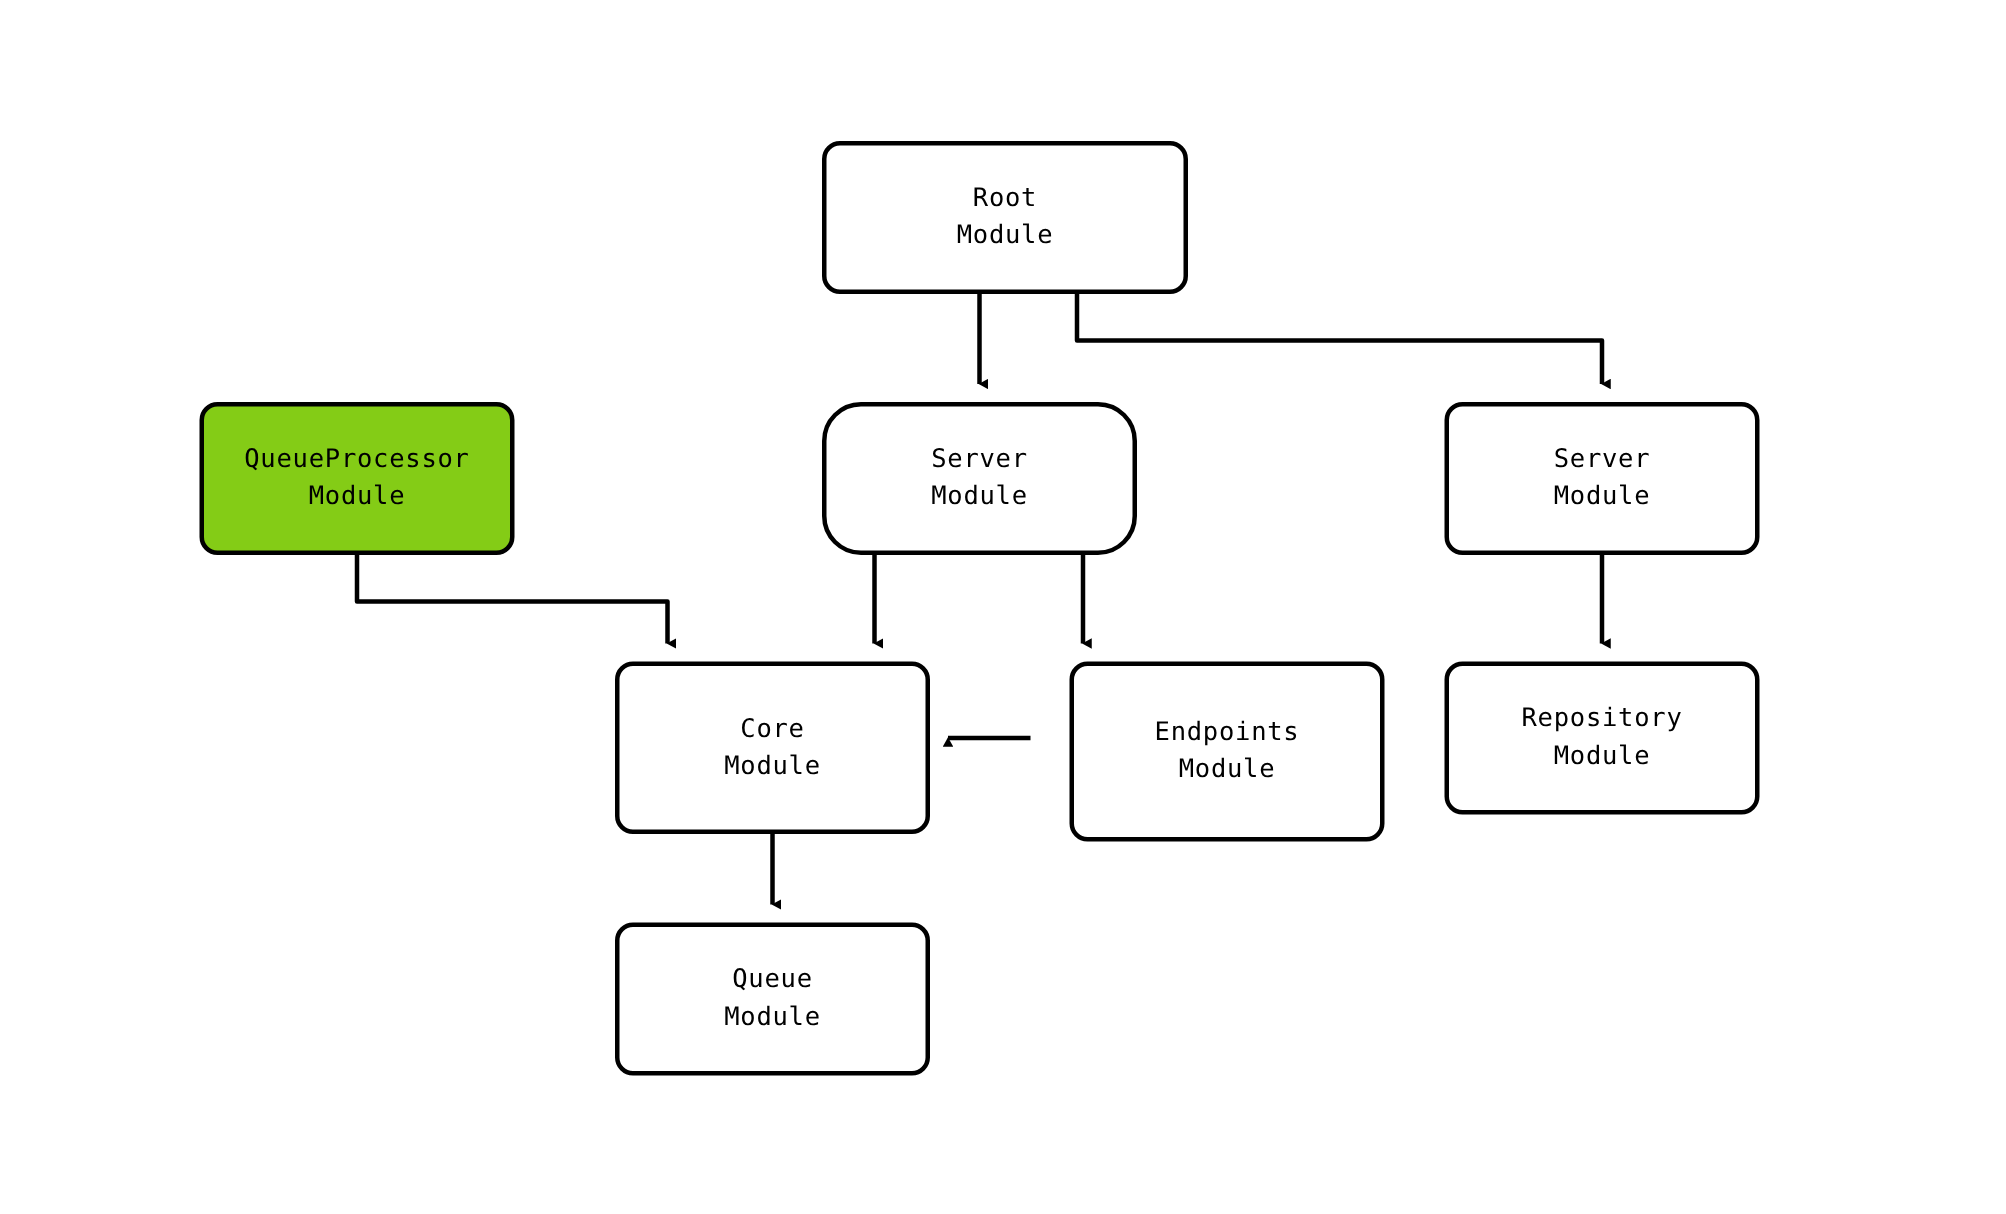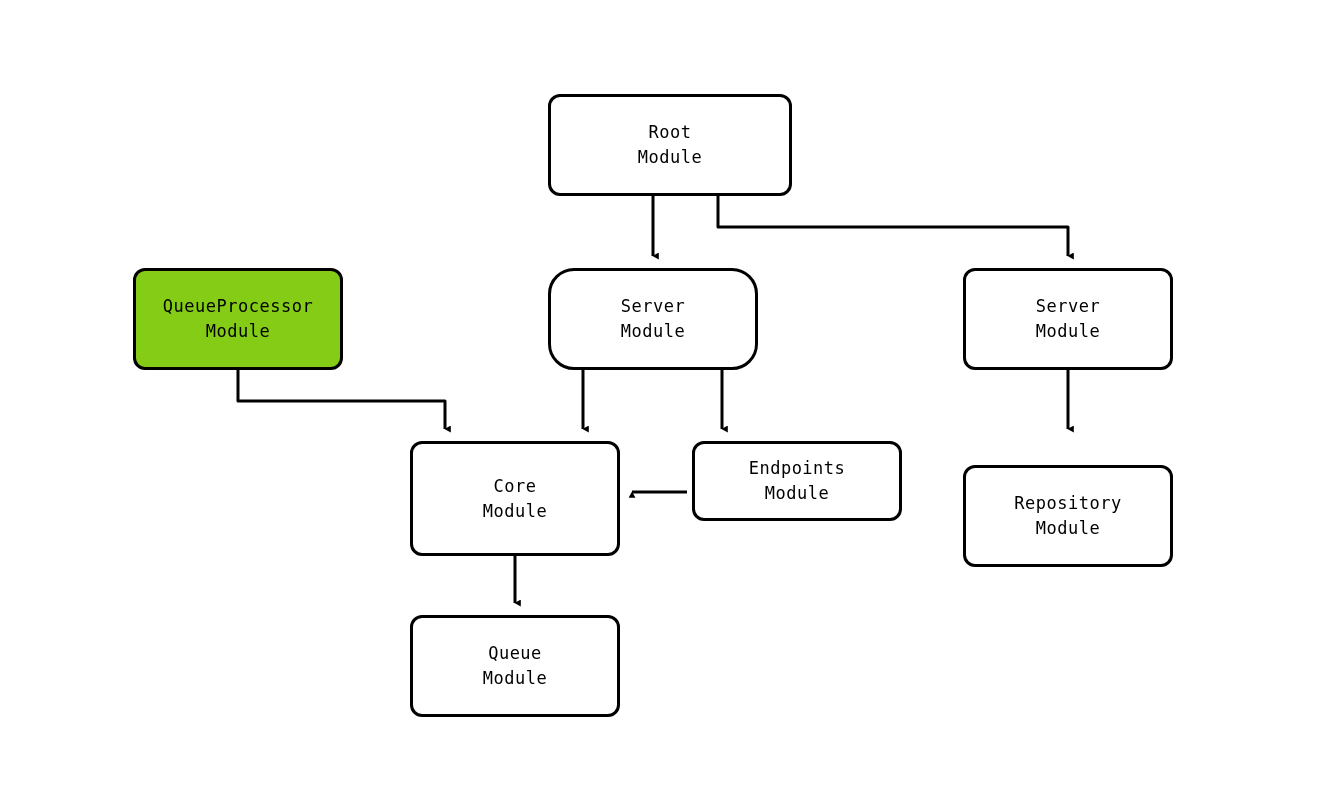--- a/index.html
+++ b/index.html
@@ -85,25 +85,25 @@
         <span class="node-line">Module</span>
       </div>
       <div class="node" style="left: 963px; top: 268px; width: 210px; height: 102px; border-color: rgb(0, 0, 0); background: rgb(255, 255, 255);">
         <span class="node-line">Server</span>
         <span class="node-line">Module</span>
       </div>
       <div class="node" style="left: 410px; top: 441px; width: 210px; height: 115px; border-color: rgb(0, 0, 0); background: rgb(255, 255, 255);">
         <span class="node-line">Core</span>
         <span class="node-line">Module</span>
       </div>
-      <div class="node" style="left: 692px; top: 441px; width: 210px; height: 80px; border-color: rgb(0, 0, 0); background: rgb(255, 255, 255);">
+      <div class="node" style="left: 713px; top: 441px; width: 210px; height: 120px; border-color: rgb(0, 0, 0); background: rgb(255, 255, 255);">
         <span class="node-line">Endpoints</span>
         <span class="node-line">Module</span>
       </div>
-      <div class="node" style="left: 963px; top: 441px; width: 210px; height: 102px; border-color: rgb(0, 0, 0); background: rgb(255, 255, 255); margin-top: 24px;">
+      <div class="node" style="left: 963px; top: 441px; width: 210px; height: 102px; border-color: rgb(0, 0, 0); background: rgb(255, 255, 255);">
         <span class="node-line">Repository</span>
         <span class="node-line">Module</span>
       </div>
       <div class="node" style="left: 410px; top: 615px; width: 210px; height: 102px; border-color: rgb(0, 0, 0); background: rgb(255, 255, 255); text-align: right;">
         <span class="node-line">Queue</span>
         <span class="node-line">Module</span>
       </div>
     </div>
 
 </div>

